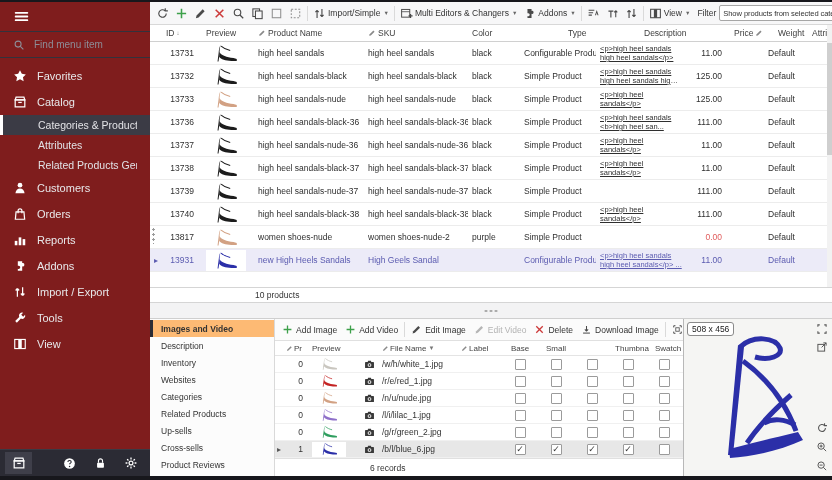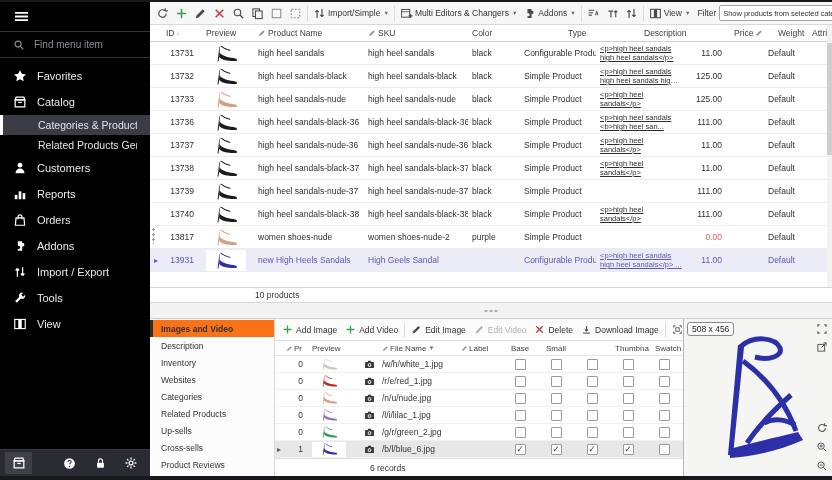--- a/index.html
+++ b/index.html
@@ -1,19 +1,19 @@
 <!DOCTYPE html>
 <html><head>
 <meta charset="utf-8">
 <style>
   html,body{margin:0;padding:0;background:#e8e8e8;font-family:"Liberation Sans",sans-serif;}
   *{box-sizing:border-box;}
   .window{width:832px;height:480px;display:flex;background:#fff;border-top:2px solid #17171c;border-bottom:4px solid #17171c;overflow:hidden;position:relative;}
   
-  .sidebar{width:150px;flex:none;background:#000000;color:#e8e8ea;display:flex;flex-direction:column;font-size:11px;}
+  .sidebar{width:150px;flex:none;background:#7f1d1d;color:#e8e8ea;display:flex;flex-direction:column;font-size:11px;}
   .burger{height:29px;display:flex;align-items:center;padding:0 13px;cursor:pointer;}
   .side-search{height:27px;display:flex;align-items:center;gap:9px;padding:0 13px;border-top:1px solid #32323c;border-bottom:1px solid #32323c;color:#8d8d97;font-size:10px;cursor:text;}
   .menu{flex:1;padding-top:5px;overflow:hidden;}
   .mi{height:26px;display:flex;align-items:center;gap:10px;padding:0 13px;cursor:pointer;}
   .mi.child{padding-left:38px;font-size:10.5px;height:20px;color:#e2e2e6;}
   .mi.sel{background:#3b3b45;position:relative;}
   .mi.sel::before{content:"";position:absolute;left:0;top:0;bottom:0;width:3px;background:#fff;}
   .mi .mlabel{white-space:nowrap;overflow:hidden;}
   .side-bottom{height:27px;background:#2b2b34;border-top:1px solid #3a3a44;display:flex;align-items:center;}
   .btile{width:27px;height:22px;background:#3f3f4a;display:inline-flex;align-items:center;justify-content:center;margin-left:5px;cursor:pointer;}
@@ -46,21 +46,21 @@
   .vscroll{position:absolute;right:0;top:0;bottom:0;width:5px;background:#f2f2f2;cursor:pointer;}
   .vthumb{position:absolute;right:0;top:18px;width:5px;height:112px;background:#cfcfcf;}
   .ldots{position:absolute;left:1px;top:202px;width:5px;height:17px;background-image:radial-gradient(circle,#9a9a9a 1px,transparent 1.3px);background-size:5px 5px;cursor:col-resize;}
   .statusbar{height:16px;flex:none;border-top:1px solid #d5d5d5;border-bottom:1px solid #d5d5d5;display:flex;align-items:center;font-size:8.5px;color:#333;padding-left:105px;background:#fff;}
   .hsplit{height:15px;flex:none;background:#f3f3f4;position:relative;cursor:row-resize;}
   .hsplit .dots{position:absolute;left:50%;top:50%;transform:translate(-50%,-50%);width:15px;height:4px;background-image:radial-gradient(circle,#9a9a9a 1px,transparent 1.3px);background-size:5px 4px;}
   
   .detail{flex:1;min-height:0;display:flex;border-top:1px solid #cfcfcf;}
   .tabs{width:125px;flex:none;background:#fcfcfc;border-right:1px solid #d9d9d9;padding-top:1px;}
   .tab{height:17px;display:flex;align-items:center;padding-left:11px;font-size:8.5px;color:#333;cursor:pointer;position:relative;white-space:nowrap;overflow:hidden;}
-  .tab.sel{background:#f97316;font-weight:bold;}
+  .tab.sel{background:#fdba74;font-weight:bold;}
   .tab.sel::before{content:"";position:absolute;left:0;top:0;bottom:0;width:3px;background:#2c2c34;}
   .imgsec{width:408px;flex:none;display:flex;flex-direction:column;min-width:0;}
   .imgbar{height:22px;flex:none;border-bottom:1px solid #e0e0e0;display:flex;align-items:center;font-size:8.5px;color:#333;padding:0 3px;background:#fbfbfb;white-space:nowrap;overflow:hidden;}
   .ibtn{display:inline-flex;align-items:center;gap:3px;padding:0 4px;cursor:pointer;flex:none;}
   .ibtn.dis{color:#b3b3b3;}
   .imghead{height:15px;flex:none;display:flex;align-items:center;font-size:8px;color:#444;border-bottom:1px solid #e4e4e4;}
   .irow{height:17px;display:flex;align-items:center;font-size:8.5px;color:#333;border-bottom:1px solid #f0f0f0;cursor:pointer;}
   .irow.sel{background:#e7e7e7;}
   .icell{padding:0 3px;overflow:hidden;white-space:nowrap;display:flex;align-items:center;flex:none;height:100%;}
   .icell.grow{flex:1;}
@@ -112,49 +112,52 @@
               <path d="M3.5 2.5h9l1 3h-11z" fill="none" stroke="#ffffff" stroke-width="1.4"></path>
               <path d="M6 8.5h4" stroke="#ffffff" stroke-width="1.4"></path>
             </svg>
           </span>
           <span class="mlabel">Catalog</span>
         </div>
         <div class="mi child sel">
           <span class="mlabel">Categories &amp; Products</span>
         </div>
         <div class="mi child">
+          <span class="mlabel">Attributes</span>
+        </div>
+        <div class="mi child">
           <span class="mlabel">Related Products Generator</span>
         </div>
         <div class="mi">
           <span style="display:inline-flex">
             <svg width="14" height="14" viewBox="0 0 16 16" style="flex:none;display:block">
               <circle cx="8" cy="4.8" r="2.7" fill="#ffffff"></circle>
               <path d="M2.8 14c.4-3.6 2.4-5.4 5.2-5.4s4.8 1.8 5.2 5.4z" fill="#ffffff"></path>
             </svg>
           </span>
           <span class="mlabel">Customers</span>
+        </div>
+        <div class="mi">
+          <span style="display:inline-flex">
+            <svg width="14" height="14" viewBox="0 0 16 16" style="flex:none;display:block">
+              <path d="M3.5 5.5h9l.8 8.5H2.7z" fill="none" stroke="#ffffff" stroke-width="1.4"></path>
+              <path d="M5.8 7V4.3a2.2 2.2 0 0 1 4.4 0V7" fill="none" stroke="#ffffff" stroke-width="1.4"></path>
+            </svg>
+          </span>
+          <span class="mlabel">Orders</span>
         </div>
         <div class="mi">
           <span style="display:inline-flex">
             <svg width="14" height="14" viewBox="0 0 16 16" style="flex:none;display:block">
               <rect x="2" y="9" width="3" height="5" fill="#ffffff"></rect>
               <rect x="6.5" y="5" width="3" height="9" fill="#ffffff"></rect>
               <rect x="11" y="7" width="3" height="7" fill="#ffffff"></rect>
             </svg>
           </span>
           <span class="mlabel">Reports</span>
-        </div>
-        <div class="mi">
-          <span style="display:inline-flex">
-            <svg width="14" height="14" viewBox="0 0 16 16" style="flex:none;display:block">
-              <path d="M3.5 5.5h9l.8 8.5H2.7z" fill="none" stroke="#ffffff" stroke-width="1.4"></path>
-              <path d="M5.8 7V4.3a2.2 2.2 0 0 1 4.4 0V7" fill="none" stroke="#ffffff" stroke-width="1.4"></path>
-            </svg>
-          </span>
-          <span class="mlabel">Orders</span>
         </div>
         <div class="mi">
           <span style="display:inline-flex">
             <svg width="14" height="14" viewBox="0 0 16 16" style="flex:none;display:block">
               <path d="M5.5 2.5h5v2.2a1.9 1.9 0 1 1 0 3.6v5.2h-5v-2.3a1.9 1.9 0 1 0 0-3.4z" fill="#ffffff"></path>
             </svg>
           </span>
           <span class="mlabel">Addons</span>
         </div>
         <div class="mi">

